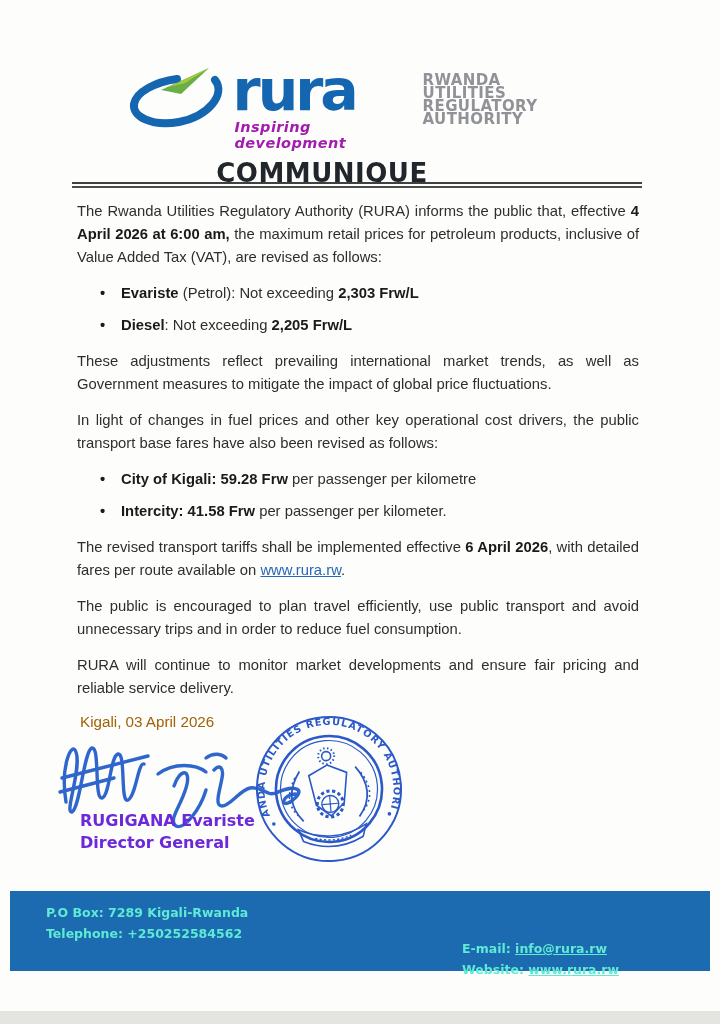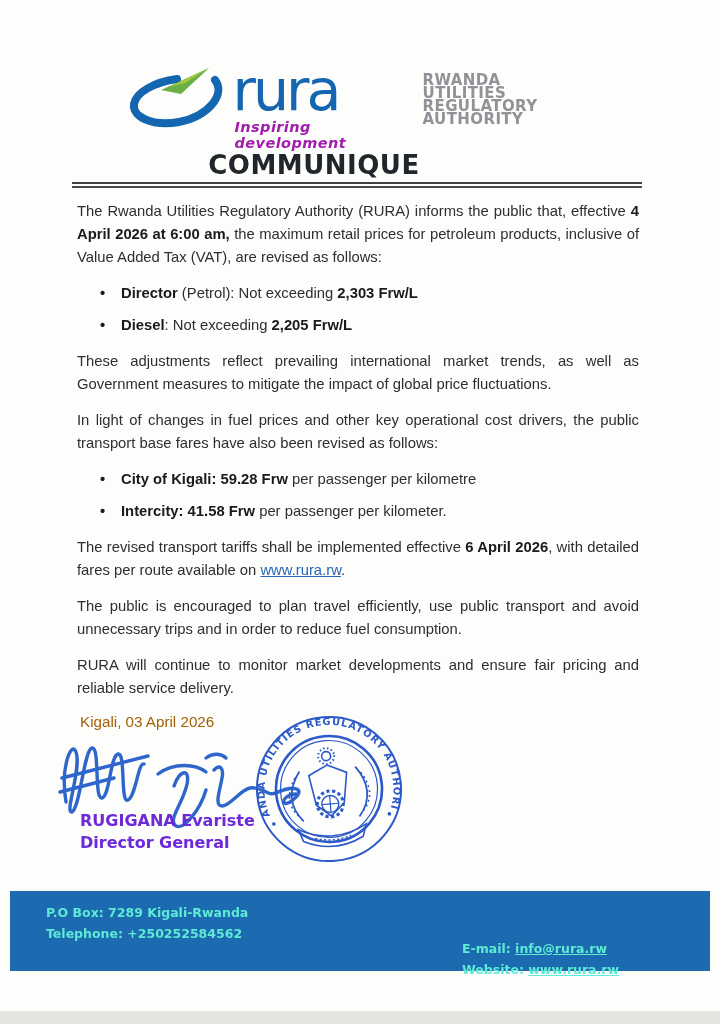--- a/index.html
+++ b/index.html
@@ -6,35 +6,35 @@
   .page{
     position:relative;width:720px;height:1024px;background:#fdfdfc;
     overflow:hidden;font-family:"Liberation Sans",sans-serif;color:#2f2f2f;
   }
 
   
   .letterhead{position:absolute;top:62px;left:0;width:720px;display:flex;justify-content:center;gap:18px;}
   .logo-left{position:relative;width:222px;}
   .swoosh{position:absolute;left:-56px;top:0px;width:104px;height:72px;}
   .brand{
-    font-family:"DejaVu Sans",sans-serif;font-weight:normal;color:#1566b0;
+    font-family:"DejaVu Sans",sans-serif;font-weight:bold;color:#1566b0;
     font-size:57px;line-height:56px;letter-spacing:-3px;padding-left:50px;
   }
   .tagline{
     font-family:"DejaVu Sans",sans-serif;font-style:italic;font-weight:bold;
     color:#a21caf;font-size:14.5px;padding-left:52px;margin-top:1px;letter-spacing:.4px;
   }
   .org-name{
     margin-top:12px;font-family:"DejaVu Sans",sans-serif;font-weight:bold;
     color:#909297;font-size:15px;line-height:13px;letter-spacing:.4px;
   }
 
   
   .doc-title{
-    position:absolute;top:146px;left:0;width:620px;text-align:center;margin:4px;
+    position:absolute;top:146px;left:0;width:620px;text-align:center;margin:12px;
     font-family:"DejaVu Sans",sans-serif;font-weight:bold;font-size:26px;
     color:#20262b;letter-spacing:.5px;
   }
   .title-rule{
     position:absolute;top:182px;left:72px;width:570px;height:2px;
     border-top:2.5px solid #3f4042;border-bottom:2px solid #4a4b4d;background:#fdfdfc;
   }
 
   
   .body-text{
@@ -89,21 +89,21 @@
     </div>
   </header>
 
   <h1 class="doc-title">COMMUNIQUE</h1>
   <div class="title-rule"></div>
 
   <main class="body-text">
     <p><span>The Rwanda Utilities Regulatory Authority (RURA) informs the public that, effective </span><b>4 April 2026 at 6:00 am,</b><span> the maximum retail prices for petroleum products, inclusive of Value Added Tax (VAT), are revised as follows:</span></p>
 
     <ul class="bullets">
-      <li><b>Director</b><span> (Petrol): Not exceeding </span><b>2,303 Frw/L</b></li>
+      <li><b>Evariste</b><span> (Petrol): Not exceeding </span><b>2,303 Frw/L</b></li>
       <li><b>Diesel</b><span>: Not exceeding </span><b>2,205 Frw/L</b></li>
     </ul>
 
     <p>These adjustments reflect prevailing international market trends, as well as Government measures to mitigate the impact of global price fluctuations.</p>
     <p>In light of changes in fuel prices and other key operational cost drivers, the public transport base fares have also been revised as follows:</p>
 
     <ul class="bullets">
       <li><b>City of Kigali: 59.28 Frw</b><span> per passenger per kilometre</span></li>
       <li><b>Intercity: 41.58 Frw</b><span> per passenger per kilometer.</span></li>
     </ul>

